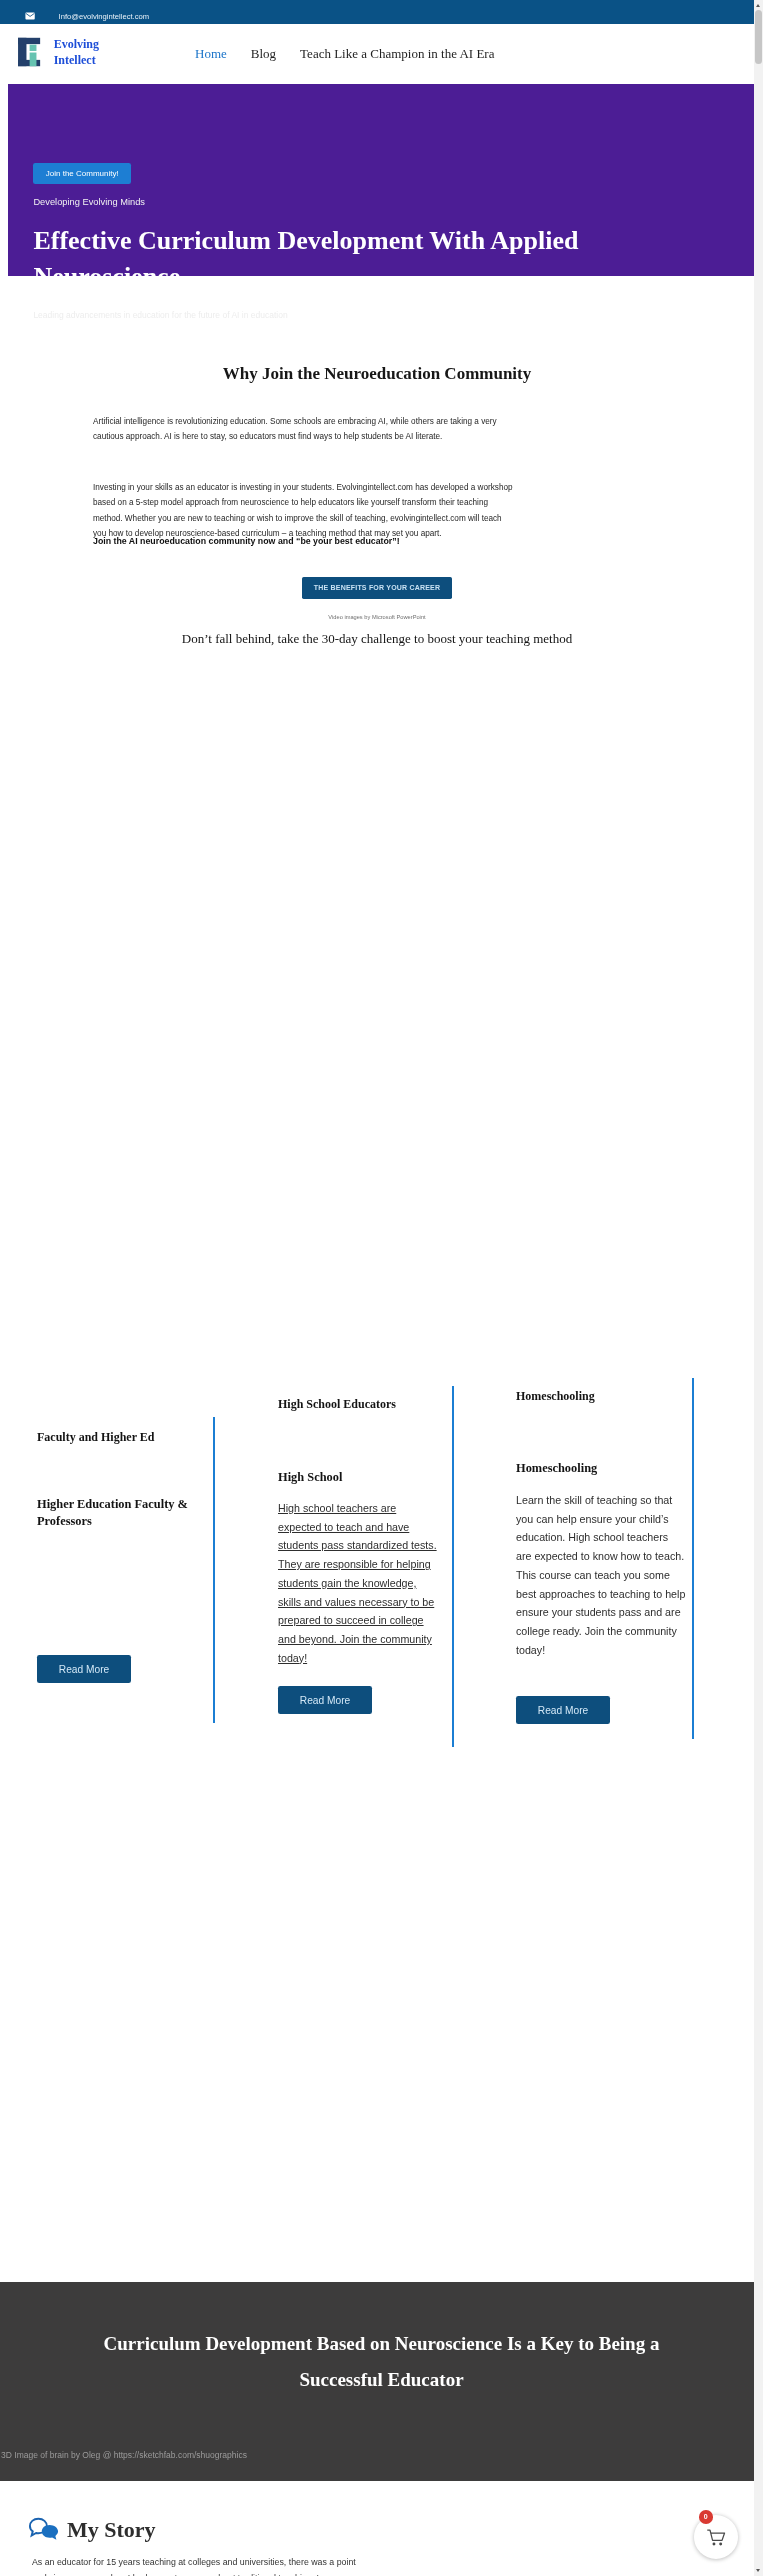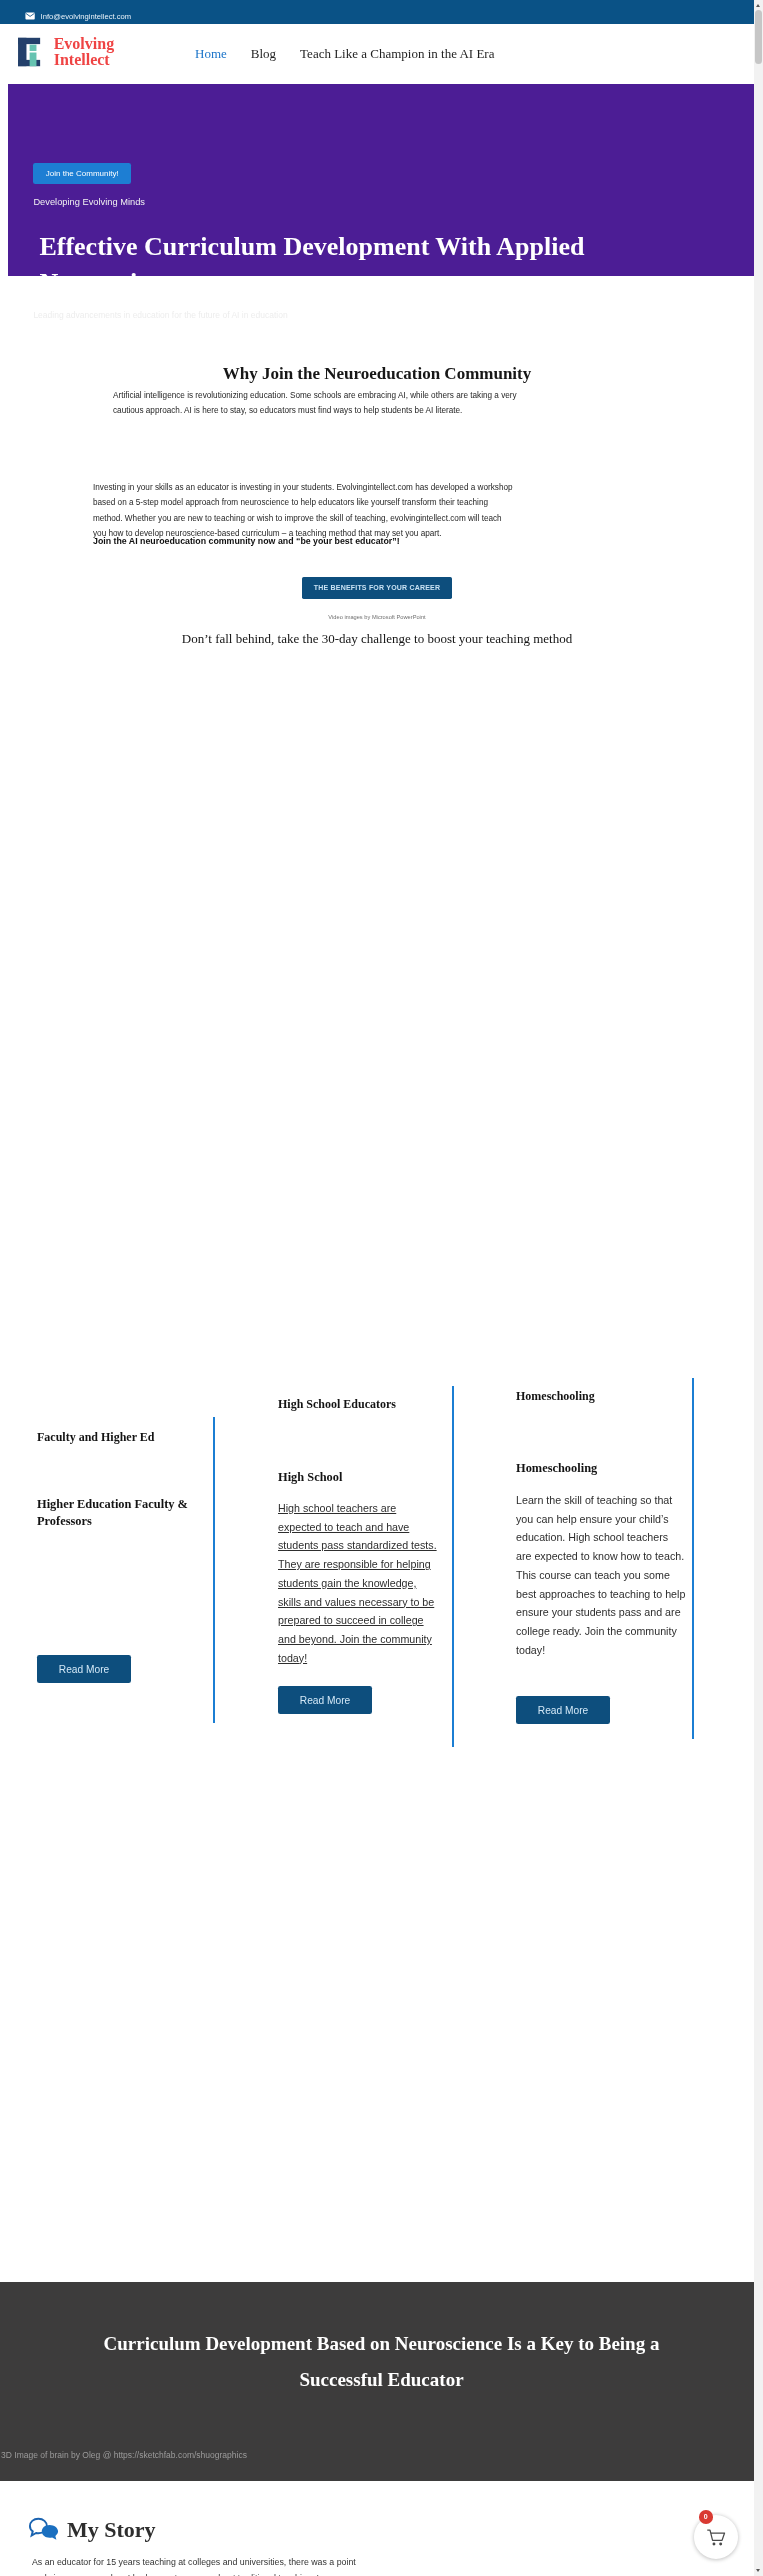--- a/index.html
+++ b/index.html
@@ -2,46 +2,46 @@
 <html style="font-size:9px"><head>
 <meta charset="utf-8">
 <title>Evolving Intellect</title>
 <style>
   html,body{margin:0;padding:0;background:#fff;}
   #page{position:relative;width:763px;height:2576px;background:#ffffff;overflow:hidden;
         font-family:"Liberation Sans",sans-serif;}
 
   
   .topbar{position:absolute;left:0;top:0;width:763px;height:32px;background:#0a5286;
-          display:flex;align-items:center;padding-left:25.4px;box-sizing:border-box;gap:5px;}
+          display:flex;align-items:center;padding-left:25.4px;box-sizing:border-box;gap:23px;}
   .topbar-email{color:#eaf3fa;font-size:7.6px;}
 
   
   .header{position:absolute;left:0;top:24px;width:763px;height:60px;background:#fff;}
   .logo{position:absolute;left:17px;top:12.4px;display:flex;align-items:center;gap:6.2px;cursor:pointer;}
-  .logo-text{font-family:"Liberation Serif",serif;font-weight:bold;color:#ef4444;
-             font-size:16px;line-height:16px;}
+  .logo-text{font-family:"Liberation Serif",serif;font-weight:bold;color:#1d4ed8;
+             font-size:12px;line-height:16px;}
   .nav{position:absolute;left:195px;top:0;height:60px;display:flex;align-items:center;gap:24px;}
   .nav a{font-family:Liberation Serif, serif;font-size:13px;color:#1f1f1f;text-decoration:none;cursor:pointer;}
   .nav a.active{color:#1b74c9;}
 
   
   .hero{position:absolute;left:8px;top:84px;width:763px;height:192px;background:#4c1d95;}
   .hero-btn{position:absolute;left:25.4px;top:79px;background:#1d7ed3;color:#ffffff;border:none;
             font-size:8px;padding:6.2px 12.4px;border-radius:2.3px;cursor:pointer;font-family:"Liberation Sans",sans-serif;}
   .hero-eyebrow{position:absolute;left:25.4px;top:113px;font-size:9.3px;color:#f2f2f2;}
-  .hero-title{position:absolute;left:25.4px;top:139px;width:622px;margin:6px;color:#ffffff;
+  .hero-title{position:absolute;left:25.4px;top:139px;width:622px;margin:0;color:#ffffff;
               font-family:"Liberation Serif",serif;font-weight:bold;font-size:26px;line-height:36px;}
   .hero-sub{position:absolute;left:25.4px;top:226px;font-size:8.5px;color:#ededed;}
 
   
   .h2-why{position:absolute;left:0;top:364px;width:754px;margin:0;text-align:center;color:#171717;
           font-family:"Liberation Serif",serif;font-weight:bold;font-size:17px;}
   .intro-p{position:absolute;left:93px;width:421px;margin:0;font-size:8.2px;line-height:15.3px;color:#262626;}
-  .intro-p1{top:388px;margin-left:20px;}
+  .intro-p1{top:414px;}
   .intro-p2{top:444px;margin-top:36px;}
   .intro-cta{position:absolute;left:93px;top:536px;width:452px;margin:0;font-size:8.8px;
              font-weight:bold;color:#101010;}
   .benefits-wrap{position:absolute;left:0;top:577px;width:754px;text-align:center;}
   .benefits-btn{background:#0d4e7d;color:#c9e2f4;border:none;font-size:7px;font-weight:bold;
                 letter-spacing:0.2px;padding:7.3px 11.3px;border-radius:1.7px;cursor:pointer;font-family:"Liberation Sans",sans-serif;}
   .video-caption{position:absolute;left:0;top:614px;width:754px;text-align:center;
                  font-size:5.7px;color:#6f6f6f;}
   .challenge{position:absolute;left:0;top:631px;width:754px;margin:0;text-align:center;color:#141414;
              font-family:"Liberation Serif",serif;font-weight:normal;font-size:13px;}

